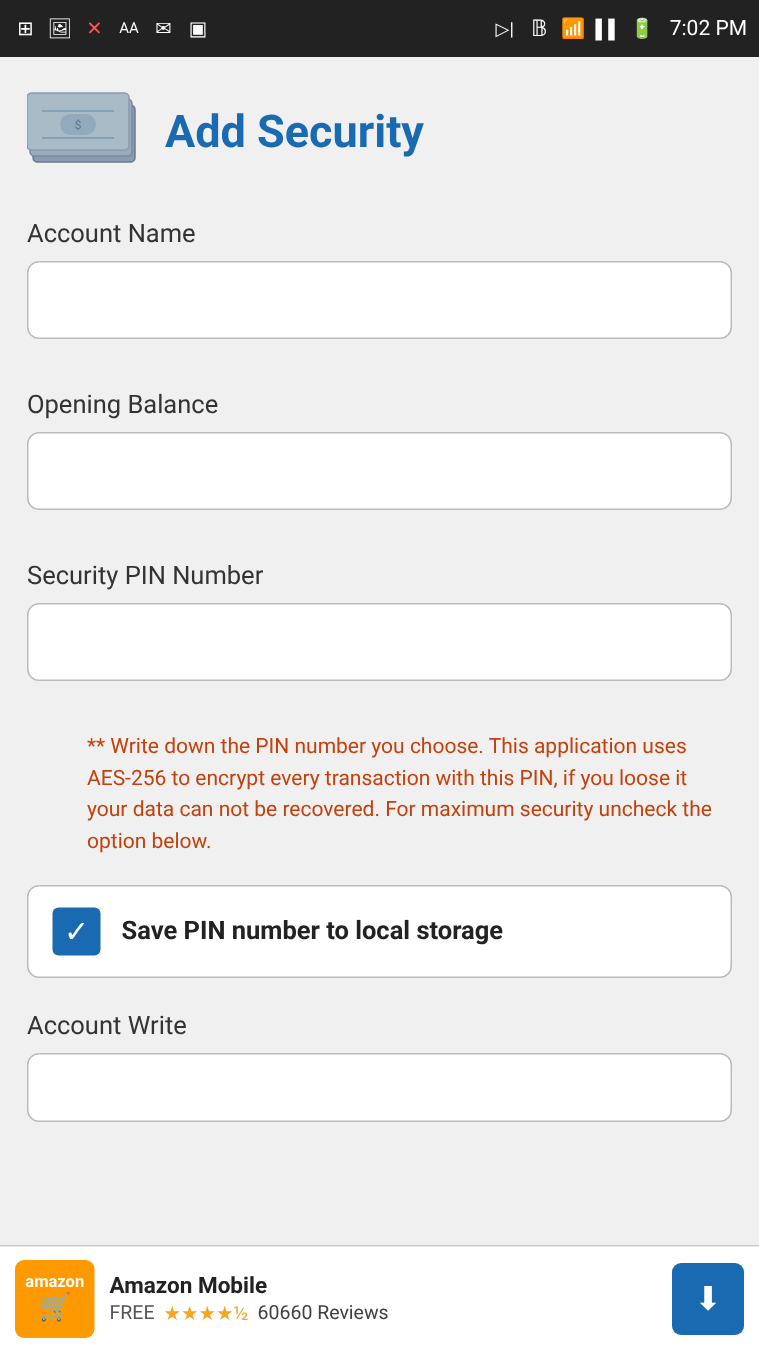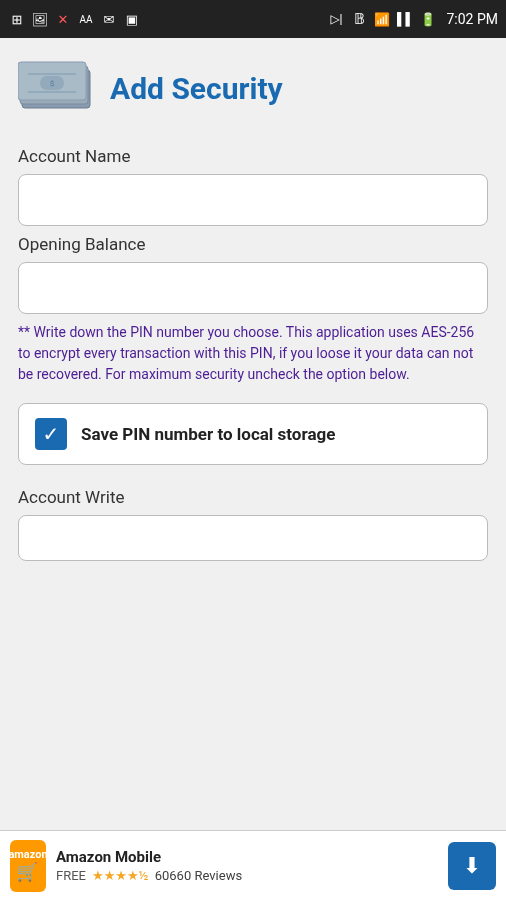--- a/index.html
+++ b/index.html
@@ -76,39 +76,40 @@
     }
 
     
     .form-label {
       font-size: 17px;
       color: #333;
       margin-bottom: 8px;
       margin-top: 0;
     }
     .form-group {
-      margin-bottom: 8px;
+      margin-bottom: 34px;
     }
     .form-input {
       width: 100%;
       height: 52px;
       border: 1px solid #bbb;
       border-radius: 8px;
       background: white;
       padding: 8px 12px;
       font-size: 16px;
       outline: none;
     }
 
     
     .warning-text {
-      color: #4c1d95;
+      color: #c2410c;
       font-size: 14px;
       line-height: 1.5;
       margin-bottom: 18px;
+      margin-left: 40px;
     }
 
     
     .checkbox-row {
       display: flex;
       align-items: center;
       background: white;
       border: 1px solid #bbb;
       border-radius: 8px;
       padding: 14px 16px;
@@ -149,21 +150,21 @@
       left: 0;
       width: 100%;
       height: 70px;
       background: white;
       border-top: 1px solid #ccc;
       display: flex;
       align-items: center;
       padding: 0 10px;
     }
     .ad-logo {
-      width: 36px;
+      width: 53px;
       height: 52px;
       background: #ff9900;
       border-radius: 6px;
       display: flex;
       align-items: center;
       justify-content: center;
       margin-right: 10px;
       flex-shrink: 0;
     }
     .ad-logo-text {
@@ -265,20 +266,24 @@
   <div class="form-group">
     <div class="form-label">Account Name</div>
     <input class="form-input" type="text" value="" placeholder="" style="">
   </div>
 
   <div class="form-group">
     <div class="form-label">Opening Balance</div>
     <input class="form-input" type="text" value="" placeholder="" style="">
   </div>
 
+  <div class="form-group">
+    <div class="form-label">Security PIN Number</div>
+    <input class="form-input" type="password" value="" style="">
+  </div>
 
   <div class="warning-text">** Write down the PIN number you choose. This application uses AES-256 to encrypt every transaction with this PIN, if you loose it your data can not be recovered. For maximum security uncheck the option below.</div>
 
   <div class="checkbox-row">
     <div class="checkbox-wrapper">
       <span class="checkbox-check">✓</span>
     </div>
     <span class="checkbox-label">Save PIN number to local storage</span>
   </div>
 

